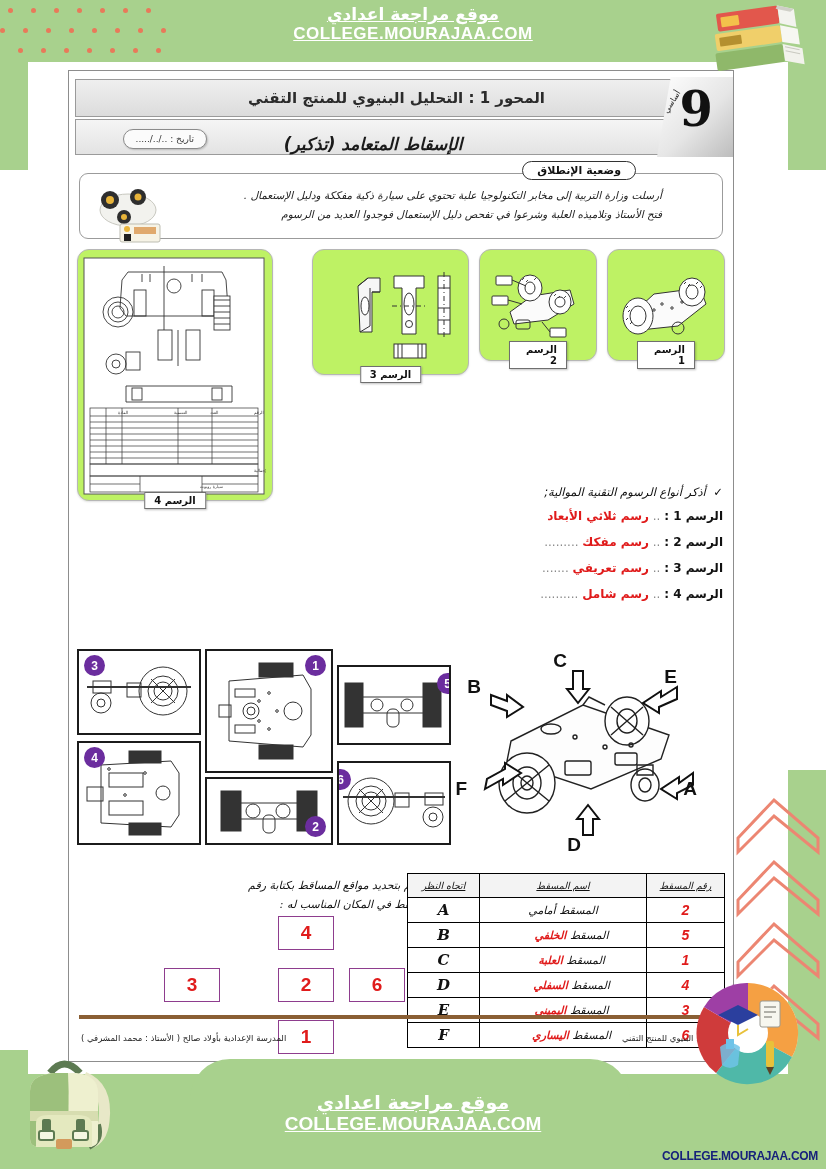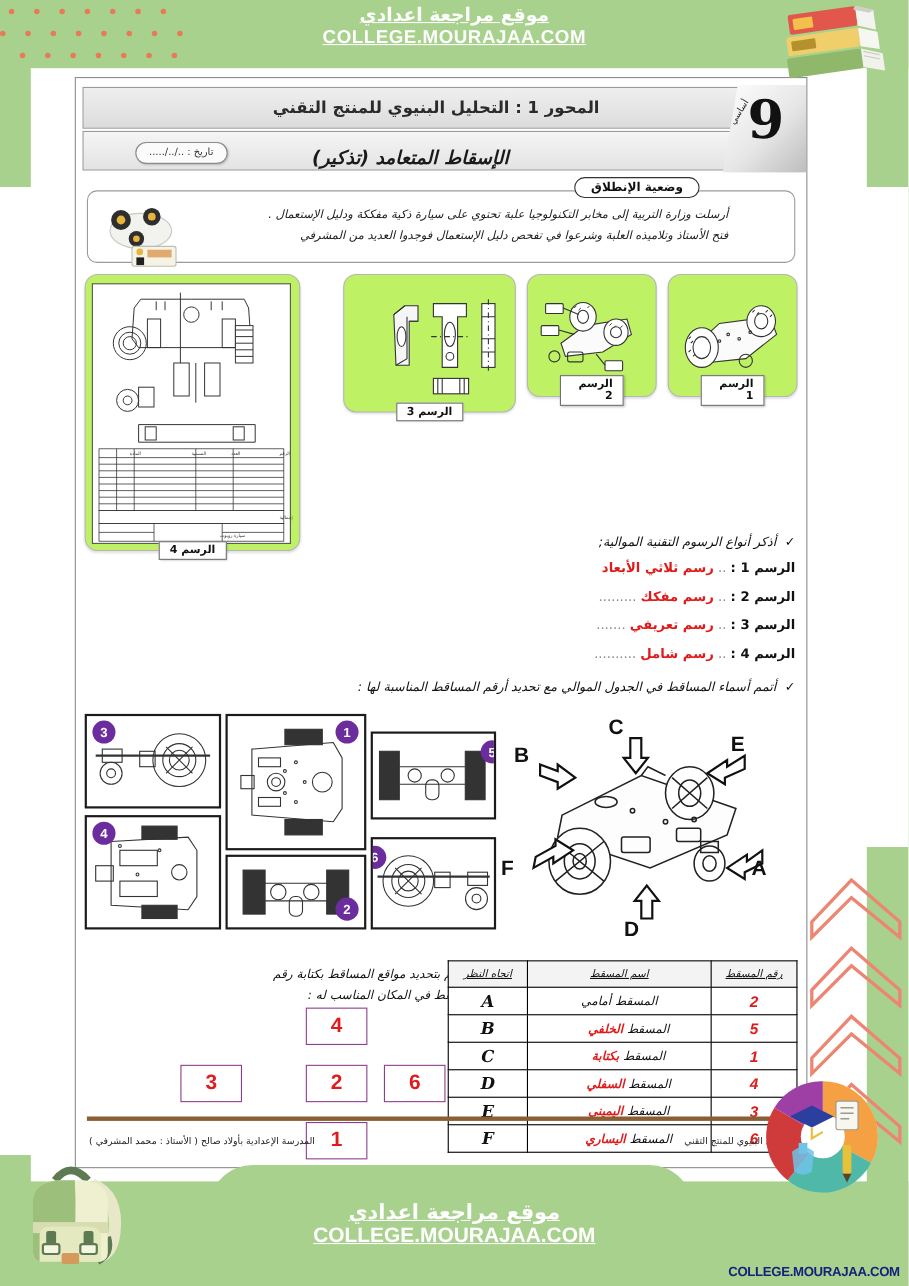--- a/index.html
+++ b/index.html
@@ -346,21 +346,21 @@
           <circle cx="44" cy="13" r="3.5" fill="#e8b43a"></circle>
         <circle cx="30" cy="33" r="7" fill="#2e2e2e"></circle>
           <circle cx="30" cy="33" r="3" fill="#e8b43a"></circle>
         <rect x="26" y="40" width="40" height="18" rx="2" fill="#f6f3e6" stroke="#bdbdb2"></rect>
         <rect x="40" y="43" width="22" height="7" fill="#e0a96d"></rect>
         <rect x="30" y="50" width="7" height="7" fill="#1f1f1f"></rect>
         <circle cx="33" cy="45" r="3" fill="#e8b43a"></circle>
       </svg>
     </div>
     <div class="situation-text">أرسلت وزارة التربية إلى مخابر التكنولوجيا علبة تحتوي على سيارة ذكية مفككة ودليل الإستعمال .</div>
-    <div class="situation-text">فتح الأستاذ وتلاميذه العلبة وشرعوا في تفحص دليل الإستعمال فوجدوا العديد من المشرفي</div>
+    <div class="situation-text">فتح الأستاذ وتلاميذه العلبة وشرعوا في تفحص دليل الإستعمال فوجدوا العديد من الرسوم</div>
   </div>
 
   <div class="drawings">
 
     <div class="dpanel" style="right:0; top:0; width:118px; height:112px;">
       <div class="dinner">
         <svg width="102" height="96" viewBox="0 0 102 96">
           <g fill="none" stroke="#333" stroke-width="1">
             <path d="M16 58 L40 36 L86 30 L92 46 L64 68 L26 72 Z" fill="#fbfbfb"></path>
             <ellipse cx="24" cy="58" rx="15" ry="18" fill="#fff"></ellipse>
@@ -511,24 +511,20 @@
       <span class="dots-grey">.......</span>
     </div>
     <div class="ans-row">
       <b>الرسم 4 :</b>
       <span class="dots-grey">..</span>
       <span class="ans-red">رسم شامل</span>
       <span class="dots-grey">..........</span>
     </div>
   </div>
 
-  <div class="q-line2">
-    <span class="check">✓</span>
-    <span>أتمم أسماء المساقط في الجدول الموالي مع تحديد أرقم المساقط المناسبة لها :</span>
-  </div>
 
   <div class="views">
 
     <div class="vcell" style="left:0; top:0; width:124px; height:86px;">
       <div class="vbadge" style="left:5px; top:4px;">3</div>
       <svg width="120" height="82" viewBox="0 0 120 82">
         <g fill="none" stroke="#333" stroke-width="1">
           <path d="M8 36 L112 36" stroke-width="2"></path>
           <circle cx="84" cy="40" r="24"></circle>
             <circle cx="84" cy="40" r="9"></circle>
@@ -707,21 +703,21 @@
         <td class="cell-name"><span>المسقط </span><span>أمامي</span></td>
         <td class="cell-dir">A</td>
       </tr>
       <tr>
         <td class="cell-num">5</td>
         <td class="cell-name"><span>المسقط </span><span class="red">الخلفي</span></td>
         <td class="cell-dir">B</td>
       </tr>
       <tr>
         <td class="cell-num">1</td>
-        <td class="cell-name"><span>المسقط </span><span class="red">بكتابة</span></td>
+        <td class="cell-name"><span>المسقط </span><span class="red">العلبة</span></td>
         <td class="cell-dir">C</td>
       </tr>
       <tr>
         <td class="cell-num">4</td>
         <td class="cell-name"><span>المسقط </span><span class="red">السفلي</span></td>
         <td class="cell-dir">D</td>
       </tr>
       <tr>
         <td class="cell-num">3</td>
         <td class="cell-name"><span>المسقط </span><span class="red">اليميني</span></td>

